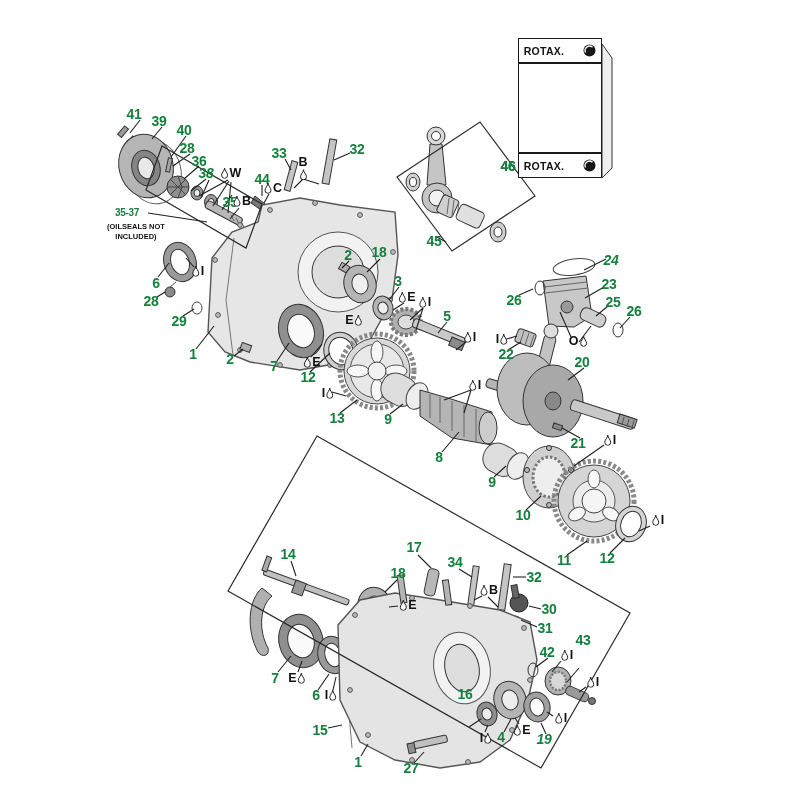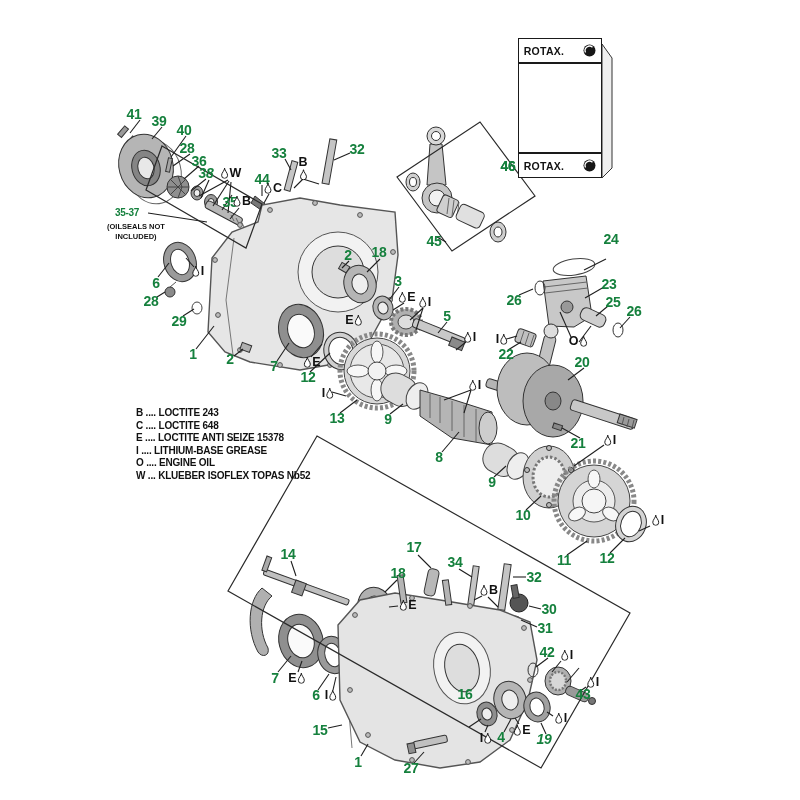--- a/index.html
+++ b/index.html
@@ -361,28 +361,20 @@
         <path d="M2.5 8.5 A4.5 4.5 0 0 1 9.5 3.2" stroke="#fff" stroke-width="1.3" fill="none"></path>
       </svg>
     </div>
   </div>
 
   <div id="note">
     <div>(OILSEALS NOT</div>
     <div>INCLUDED)</div>
   </div>
 
-  <div id="legend">
-      <div>B .... LOCTITE 243</div>
-      <div>C .... LOCTITE 648</div>
-      <div>E .... LOCTITE ANTI SEIZE 15378</div>
-      <div>I .... LITHIUM-BASE GREASE</div>
-      <div>O .... ENGINE OIL</div>
-      <div>W ... KLUEBER ISOFLEX TOPAS Nb52</div>
-    </div>
 
   <div id="labels">
       <div class="lbl" style="left: 134px; top: 114px;">41</div>
       <div class="lbl" style="left: 159px; top: 121px;">39</div>
       <div class="lbl" style="left: 184px; top: 130px;">40</div>
       <div class="lbl" style="left: 187px; top: 148px;">28</div>
       <div class="lbl" style="left: 199px; top: 161px;">36</div>
       <div class="lbl" style="left: 206px; top: 173px; font-style: italic;">38</div>
       <div class="lbl" style="left: 230px; top: 202px;">35</div>
       <div class="lbl" style="left: 262px; top: 179px;">44</div>
@@ -399,40 +391,40 @@
       <div class="lbl" style="left: 151px; top: 301px;">28</div>
       <div class="lbl" style="left: 179px; top: 321px;">29</div>
       <div class="lbl" style="left: 193px; top: 354px;">1</div>
       <div class="lbl" style="left: 230px; top: 359px;">2</div>
       <div class="lbl" style="left: 274px; top: 366px;">7</div>
       <div class="lbl" style="left: 308px; top: 377px;">12</div>
       <div class="lbl" style="left: 337px; top: 418px;">13</div>
       <div class="lbl" style="left: 388px; top: 419px;">9</div>
       <div class="lbl" style="left: 439px; top: 457px;">8</div>
       <div class="lbl" style="left: 514px; top: 300px;">26</div>
-      <div class="lbl" style="left: 611px; top: 239px;">24</div>
+      <div class="lbl" style="left: 611px; top: 260px; font-style: italic;">24</div>
       <div class="lbl" style="left: 609px; top: 284px;">23</div>
       <div class="lbl" style="left: 613px; top: 302px;">25</div>
       <div class="lbl" style="left: 634px; top: 311px;">26</div>
       <div class="lbl" style="left: 506px; top: 354px;">22</div>
       <div class="lbl" style="left: 582px; top: 362px;">20</div>
       <div class="lbl" style="left: 578px; top: 443px;">21</div>
       <div class="lbl" style="left: 523px; top: 515px;">10</div>
       <div class="lbl" style="left: 564px; top: 560px;">11</div>
       <div class="lbl" style="left: 607px; top: 558px;">12</div>
       <div class="lbl" style="left: 492px; top: 482px;">9</div>
       <div class="lbl" style="left: 288px; top: 554px;">14</div>
       <div class="lbl" style="left: 414px; top: 547px;">17</div>
       <div class="lbl" style="left: 398px; top: 573px;">18</div>
       <div class="lbl" style="left: 455px; top: 562px;">34</div>
       <div class="lbl" style="left: 534px; top: 577px;">32</div>
       <div class="lbl" style="left: 549px; top: 609px;">30</div>
       <div class="lbl" style="left: 545px; top: 628px;">31</div>
       <div class="lbl" style="left: 547px; top: 652px;">42</div>
-      <div class="lbl" style="left: 583px; top: 694px;">43</div>
+      <div class="lbl" style="left: 583px; top: 640px;">43</div>
       <div class="lbl" style="left: 275px; top: 678px;">7</div>
       <div class="lbl" style="left: 316px; top: 695px;">6</div>
       <div class="lbl" style="left: 320px; top: 730px;">15</div>
       <div class="lbl" style="left: 358px; top: 762px;">1</div>
       <div class="lbl" style="left: 411px; top: 768px;">27</div>
       <div class="lbl" style="left: 465px; top: 694px;">16</div>
       <div class="lbl" style="left: 501px; top: 737px;">4</div>
       <div class="lbl" style="left: 544px; top: 739px; font-style: italic;">19</div>
       <div class="lbl" style="left: 508px; top: 166px;">46</div>
       <div class="mark" style="left: 231px; top: 173px;">

